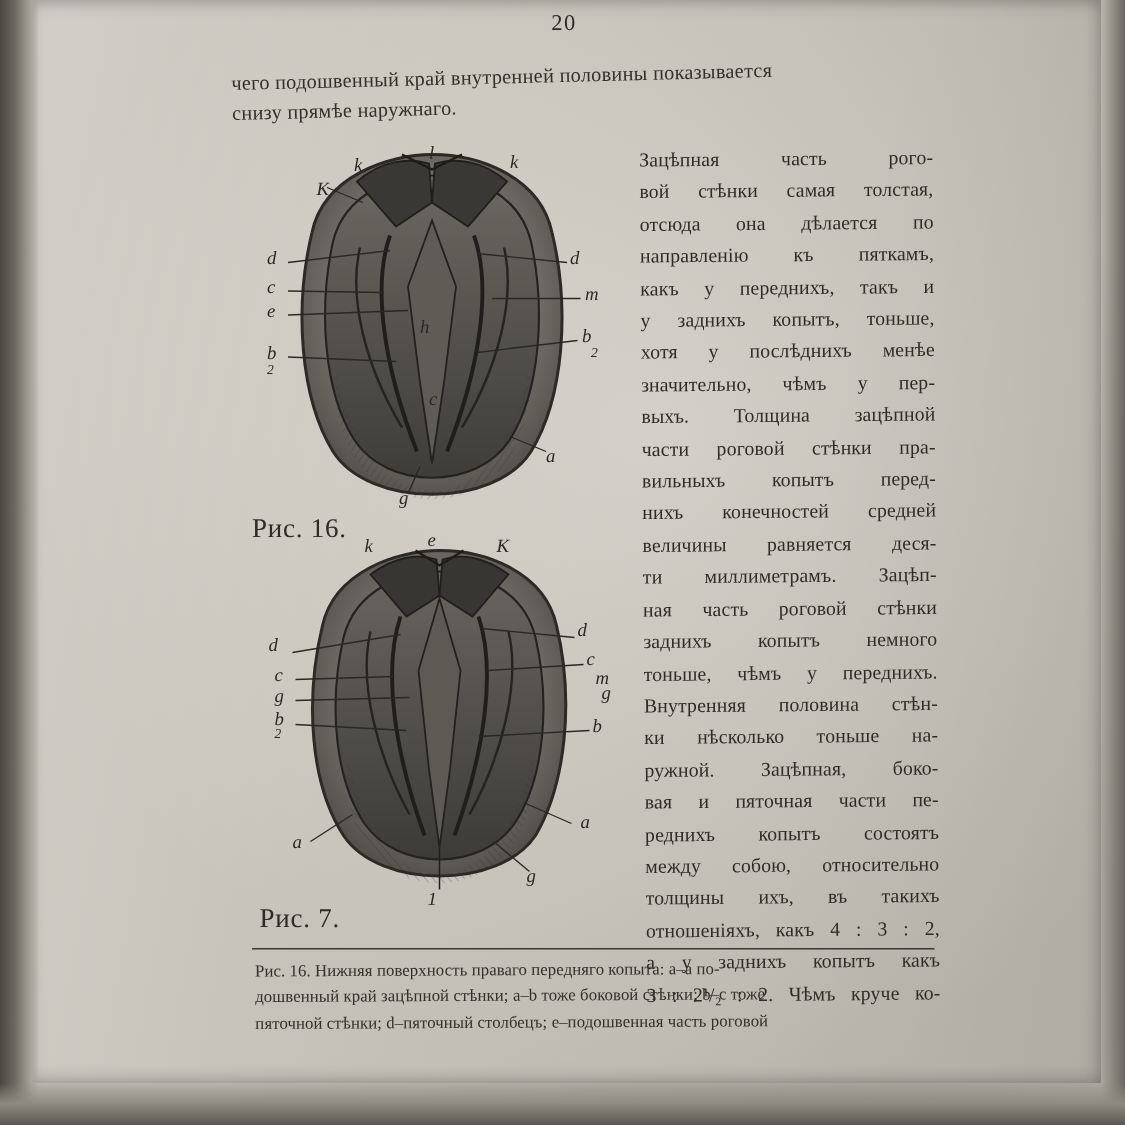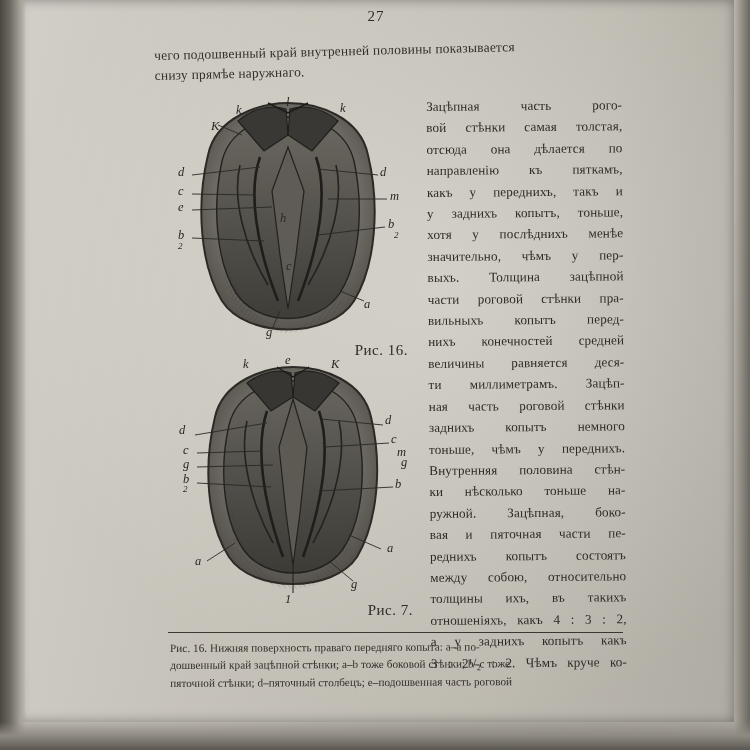--- a/index.html
+++ b/index.html
@@ -105,22 +105,22 @@
 
   .figure {
     position: absolute;
   }
   .fig1 { left: 150px; top: 95px; width: 240px; height: 250px; }
   .fig2 { left: 155px; top: 355px; width: 240px; height: 250px; }
 
   .figcaption {
     position: absolute;
     width: 240px;
-    text-align: right;
-    font-size: 15px;
+    text-align: left;
+    font-size: 18px;
     color: #2f2c27;
     letter-spacing: 0.5px;
   }
   .fig1cap { left: 150px; top: 342px; }
   .fig2cap { left: 155px; top: 602px; }
 
   .label {
     position: absolute;
     font-family: "Liberation Serif", serif;
     font-style: italic;
@@ -154,21 +154,21 @@
 
   svg { display: block; }
 </style>
 </head>
 <body>
 
 <div id="page">
 
   <div id="paper">
 
-    <div class="pagenum">27</div>
+    <div class="pagenum">20</div>
 
     <div class="lead">
       <span class="l1">чего подошвенный край внутренней половины показывается</span>
       <span class="l2">снизу прямѣе наружнаго.</span>
     </div>
 
     <div class="figure fig1">
       <svg width="240" height="250" viewBox="0 0 240 250">
         <defs>
           <radialGradient id="hoofg1" cx="50%" cy="45%" r="62%">

